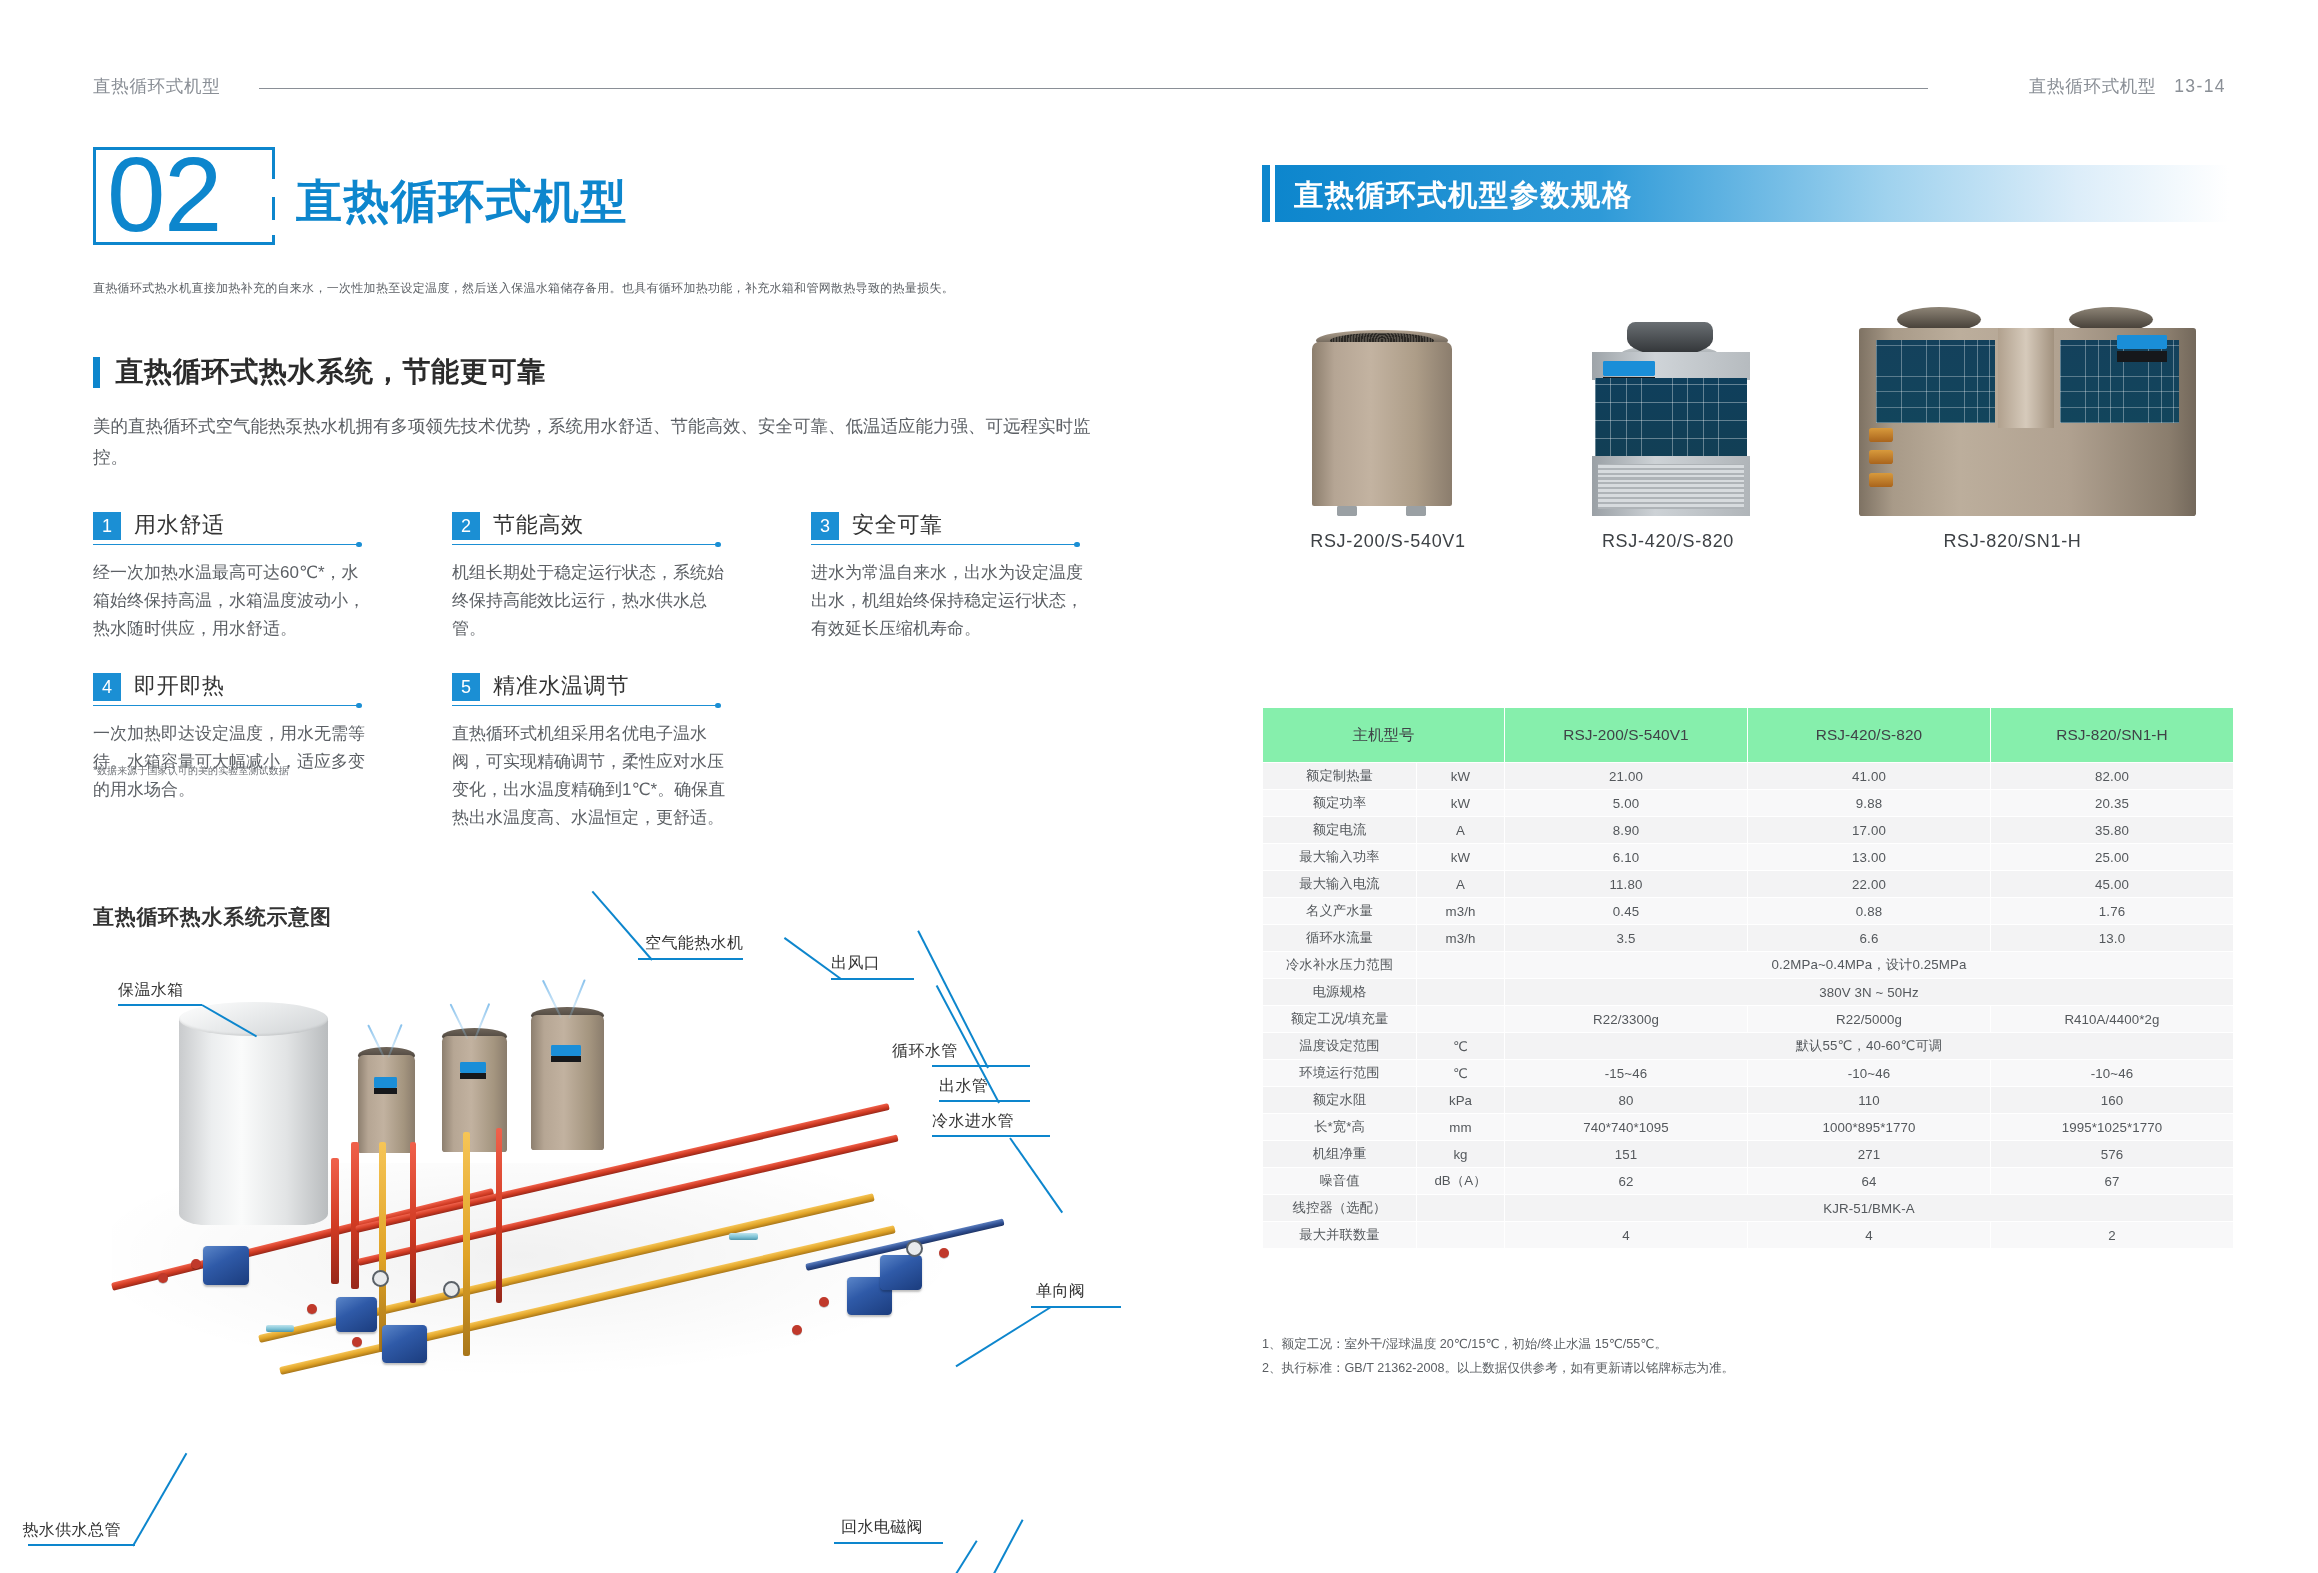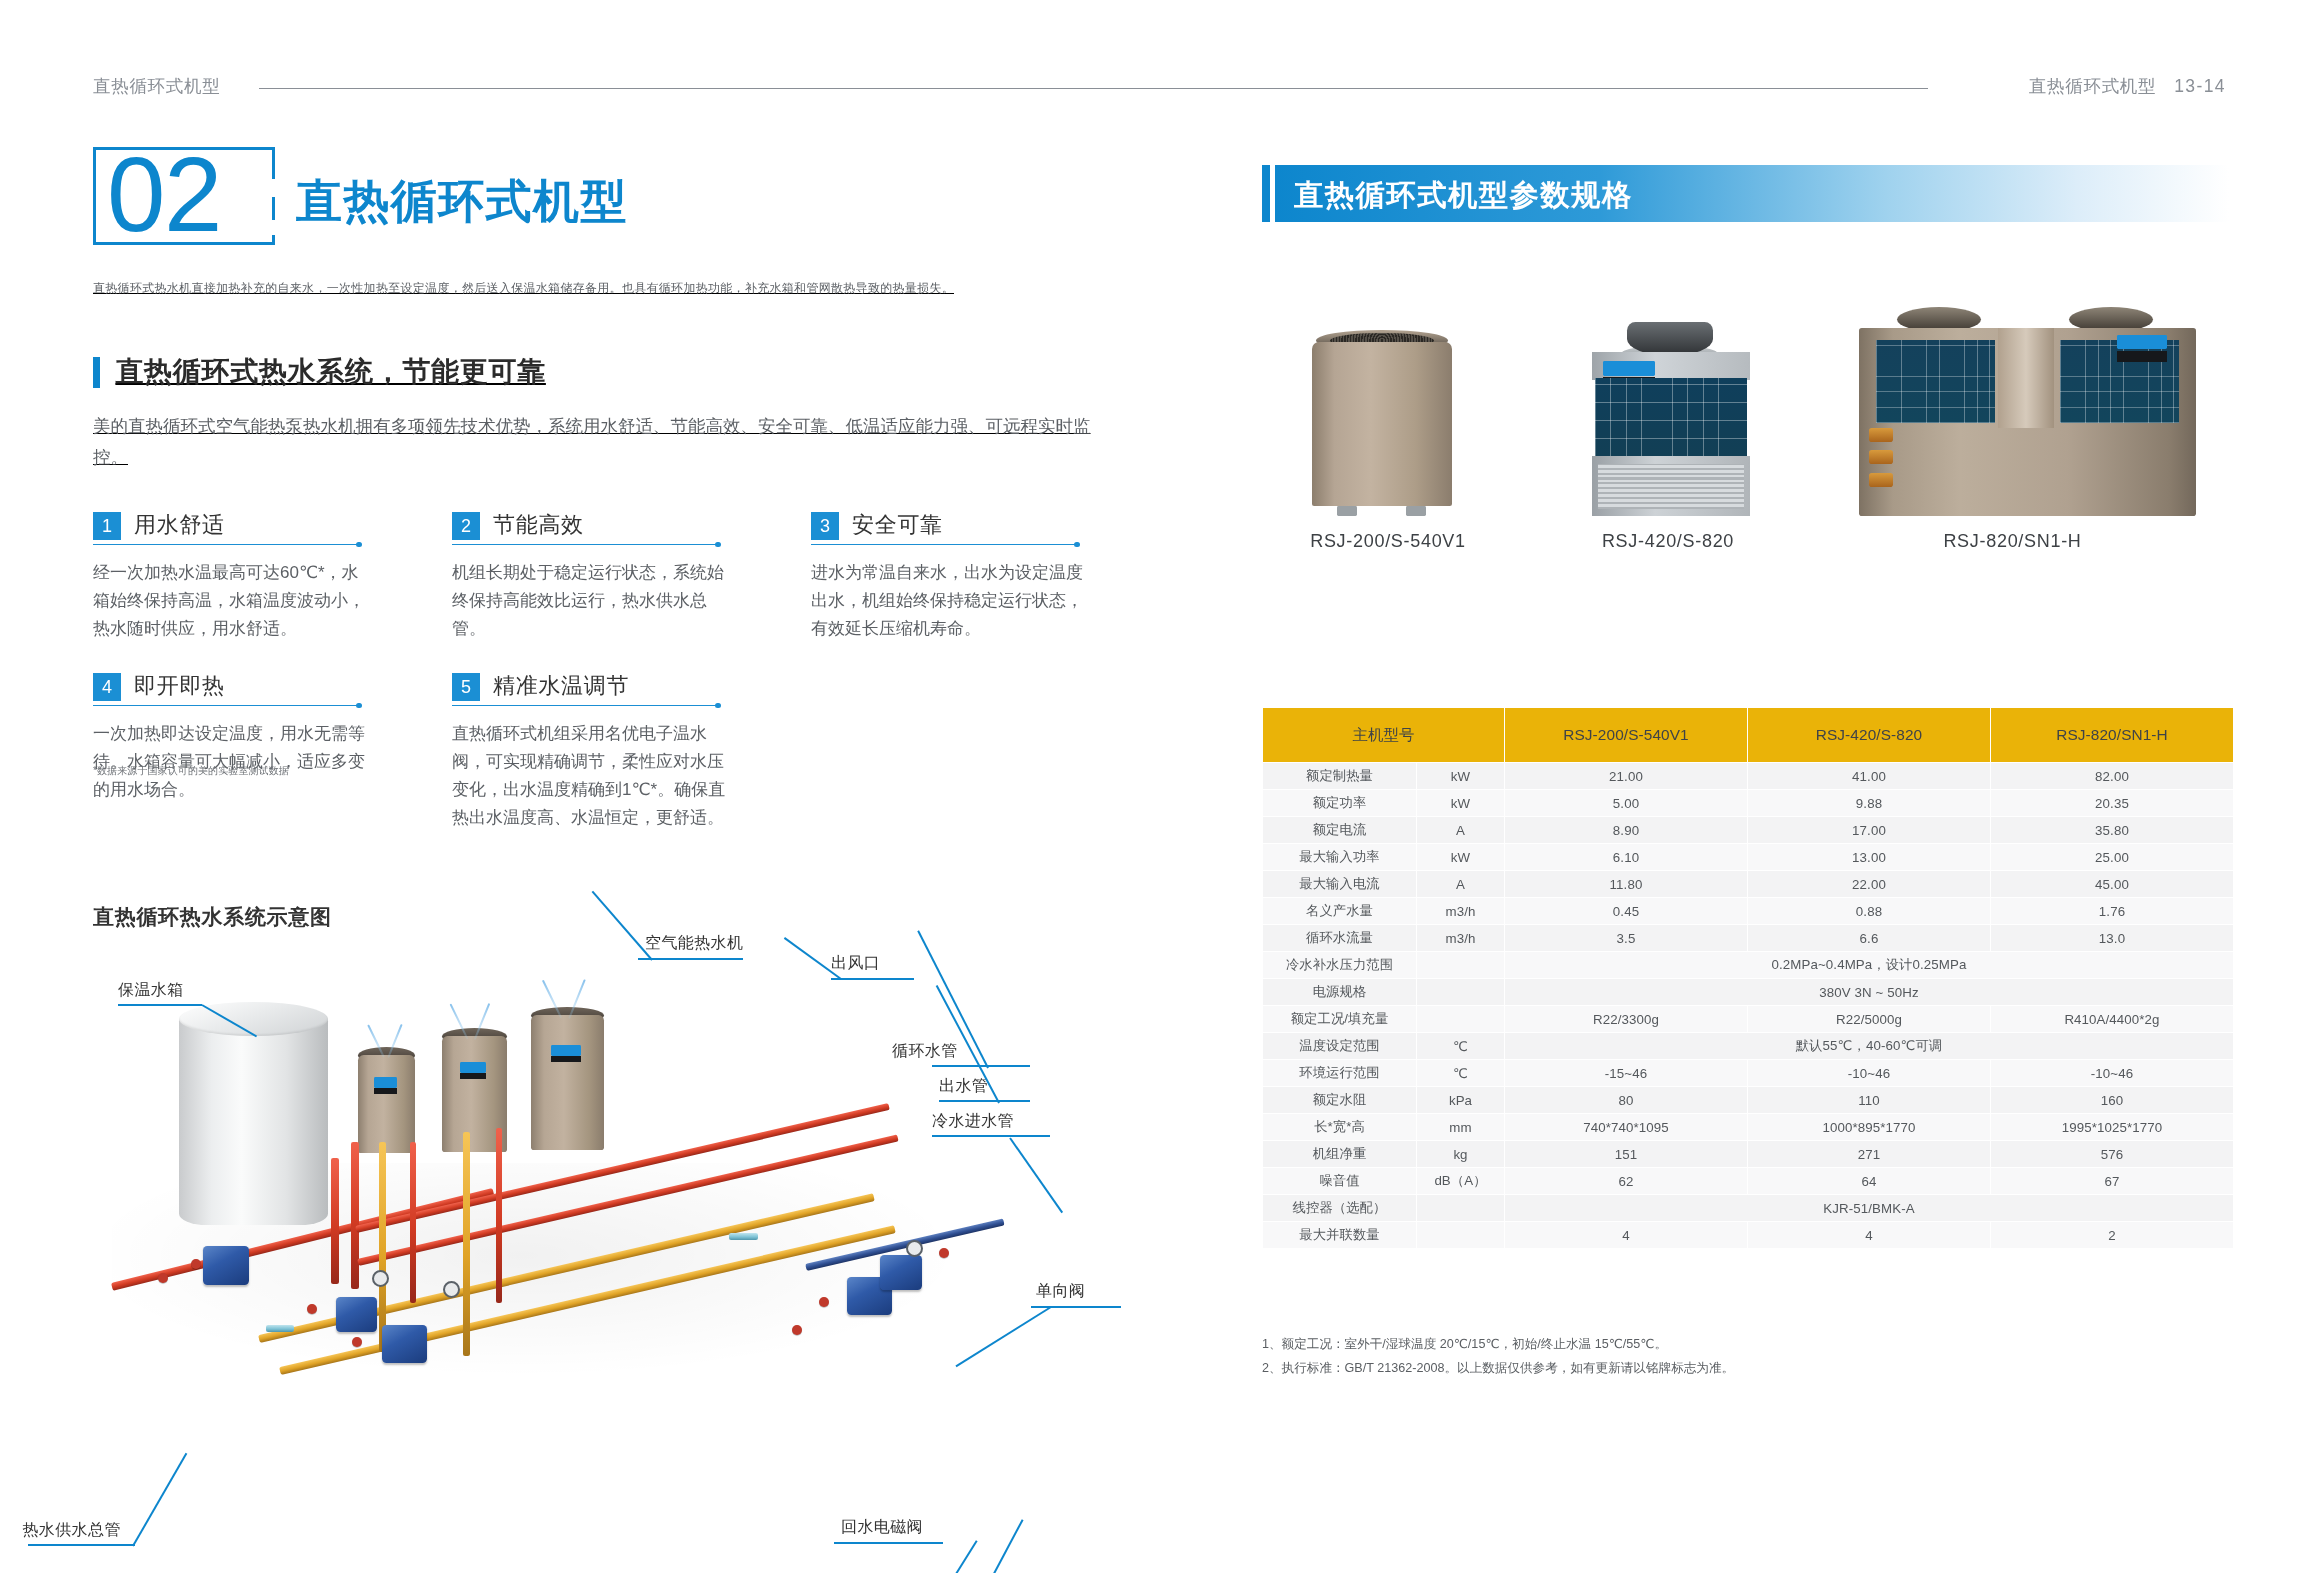--- a/index.html
+++ b/index.html
@@ -12,21 +12,21 @@
   .page { position: relative; width: 2319px; height: 1573px; background:#fff; }
 
   
   .runhead { position:absolute; top:74px; left:0; width:2319px; height:28px; }
   .runhead-left { position:absolute; left:93px; top:0; font-size:17.5px; color:#8a8f96; letter-spacing:0.7px; }
   .runhead-rule-left { position:absolute; left:259px; top:14px; width:1669px; height:1.4px; background:#8a8f96; }
   .runhead-right { position:absolute; right:93px; top:0; font-size:17.5px; color:#8a8f96; letter-spacing:0.7px; white-space:nowrap;}
   .runhead-right .pg { margin-left:18px; letter-spacing:1.4px;}
 
   
-  .left { position:absolute; left:93px; top:147px; width:1059px;text-decoration:underline; }
+  .left { position:absolute; left:93px; top:147px; width:1059px; }
 
   .big-num-wrap { position:relative; height:98px; margin-bottom:12.6px; }
   .numbox {
     position:absolute; left:0; top:0; width:182px; height:98px;
     border:3.5px solid #0d86cd;
   }
   .numbox .notch-t { position:absolute; right:-3.5px; top:29.4px; width:4.9px; height:18px; background:#fff; }
   .numbox .notch-b { position:absolute; right:-3.5px; bottom:7px; width:4.9px; height:15.4px; background:#fff; }
   .big-num {
     position:absolute; left:14px; top:-1.4px;
@@ -231,21 +231,21 @@
   }
 
   
   .spec { position:absolute; left:1262px; top:707px; width:971px; }
   table.spec-table { border-collapse:collapse; width:971px; table-layout:fixed; }
   table.spec-table th, table.spec-table td {
     border:1.4px solid #ffffff; text-align:center; color:#54585c; font-size:13.3px;
     padding:0; height:27px; letter-spacing:0.1px;
   }
   table.spec-table thead th {
-    background:#eab308; height:55px; font-size:15.4px; color:#3f4347; font-weight:normal;
+    background:#86efac; height:55px; font-size:15.4px; color:#3f4347; font-weight:normal;
   }
   table.spec-table tbody tr:nth-child(odd) td { background:#f3f3f4; }
   table.spec-table tbody tr:nth-child(even) td { background:#f8f8f9; }
   .col-a { width:154px; } .col-b { width:88px; }
   .col-c, .col-d, .col-e { width:243px; }
 
   .notes { position:absolute; left:1262px; top:1332px; width:971px; }
   .notes .nt-title { font-size:13.3px; color:#5a5e62; margin-bottom:11.2px; }
   .notes .nt { font-size:12.6px; color:#5a5e62; line-height:24px; }
 </style>

